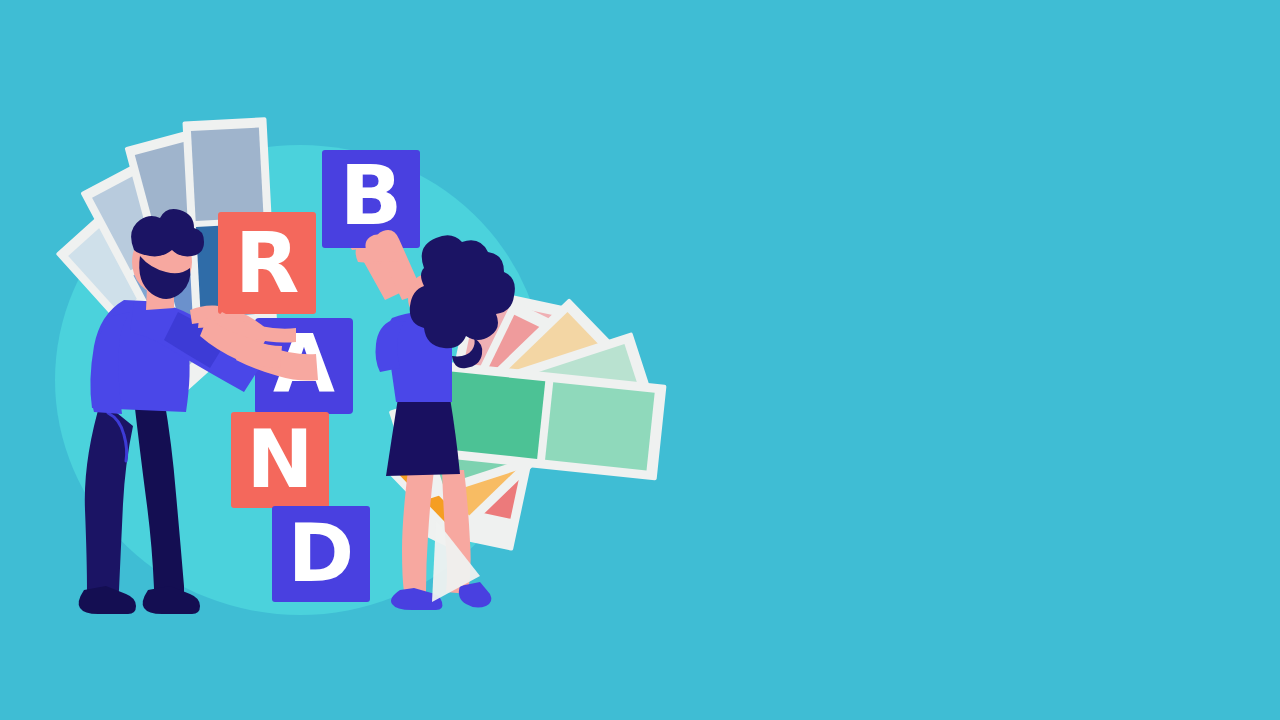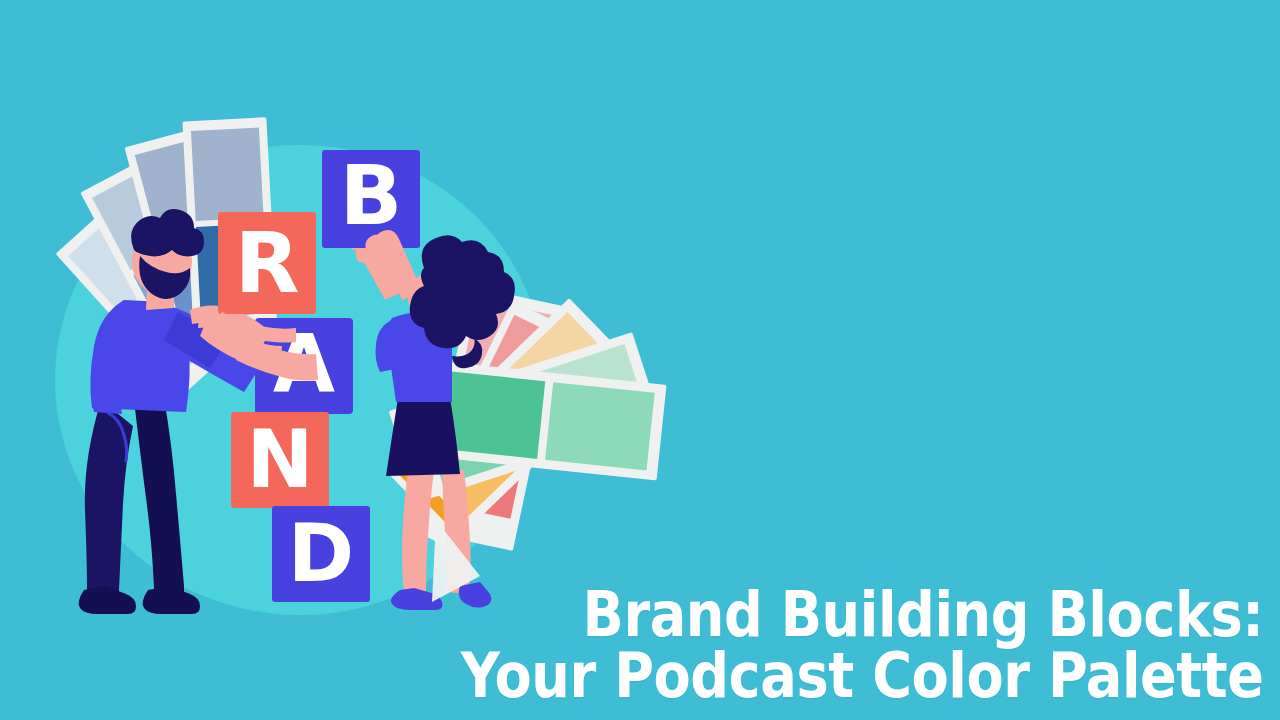--- a/index.html
+++ b/index.html
@@ -201,18 +201,14 @@
 
         <path d="M424 268 q-8 -22 12 -30 q16 -7 26 4 q18 -6 26 10 q16 2 16 20 q14 6 10 24 q-2 16 -18 18 q6 14 -6 22 q-12 8 -24 0 q-6 14 -22 12 q-18 -2 -20 -20 q-16 -4 -14 -22 q2 -16 14 -20 q-6 -12 0 -18 z" fill="#1b1464"></path>
         <path d="M452 356 q14 2 20 -6 q4 -6 2 -12 q10 6 8 16 q-2 12 -16 14 q-12 2 -14 -12 z" fill="#1b1464"></path>
       </g>
 
       <path d="M436 520 l44 56 l-48 26 z" fill="#eff1f0" opacity="0.95"></path>
 
     </g>
   </svg>
 
-  <div id="title-block">
-    <span class="tline l1">Brand Building Blocks:</span>
-    <span class="tline l2">Your Podcast Color Palette</span>
-  </div>
 
 </div>
 
 </body></html>

